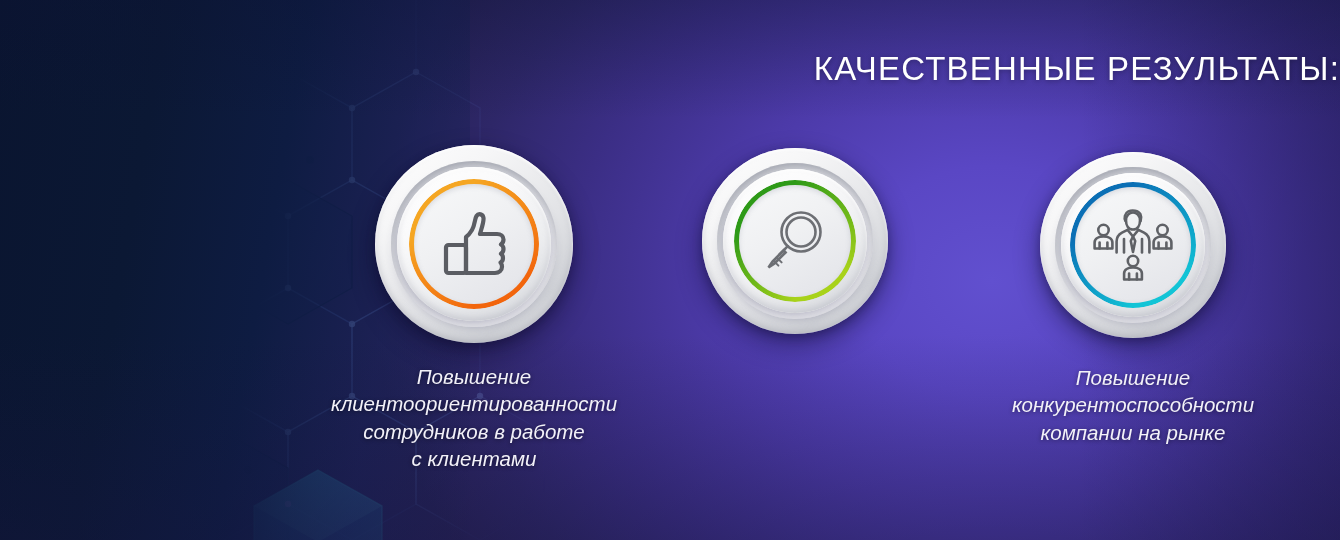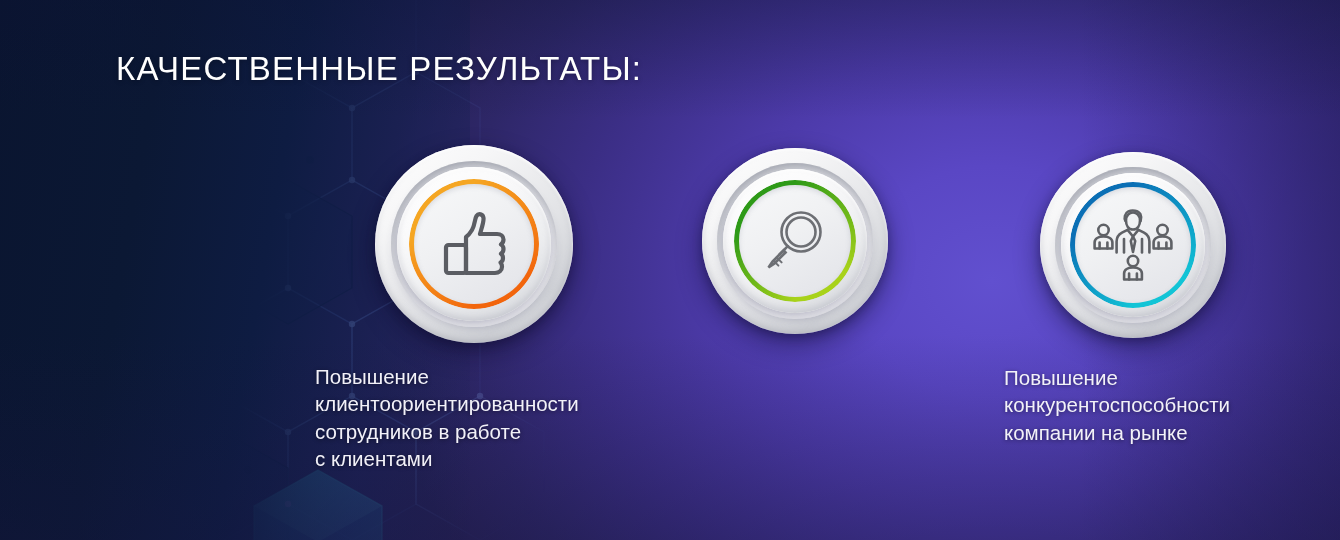--- a/index.html
+++ b/index.html
@@ -42,27 +42,27 @@
   .bg-right-edge {
     position:absolute; right:0; top:0; width:260px; height:540px;
     background:linear-gradient(to left, rgba(36,28,92,0.55) 0%, rgba(36,28,92,0) 100%);
   }
   .hexlayer { position:absolute; left:0; top:0; width:560px; height:540px; }
 
   
   .title {
     position:absolute;
     left:0; right:0; top:50px;
-    text-align:left;
+    text-align:right;
     color:#ffffff;
     font-size:33px;
     letter-spacing:1.2px;
     font-weight:400;
     text-shadow:0 1px 5px rgba(0,0,0,0.30);
-    padding-left:116px;
+    padding-left:77px;
     white-space:nowrap;
   }
 
   
   .cards { position:absolute; left:0; top:0; width:1340px; height:540px; }
   .card { position:absolute; }
 
   .knob { position:relative; }
 
   
@@ -108,26 +108,28 @@
     border-radius:50%;
     background:linear-gradient(150deg, #f7f8f9 0%, #f0f1f3 42%, #e7e8ec 78%, #e2e3e8 100%);
     display:flex; align-items:center; justify-content:center;
     box-shadow:inset 0 2px 5px rgba(150,153,168,0.30);
   }
   .knob-face svg { display:block; }
 
   
   .caption {
     position:absolute;
+    text-align:center;
     color:#f2f1f8;
     font-size:20.5px;
     line-height:1.33;
     font-weight:400;
     text-shadow:0 1px 4px rgba(0,0,0,0.45);
     white-space:pre-line;
+    font-style:italic;
   }
 </style>
 </head>
 <body>
 
 <div id="slide">
 
   <div class="bg-base"></div>
 
   <div class="hexlayer">

